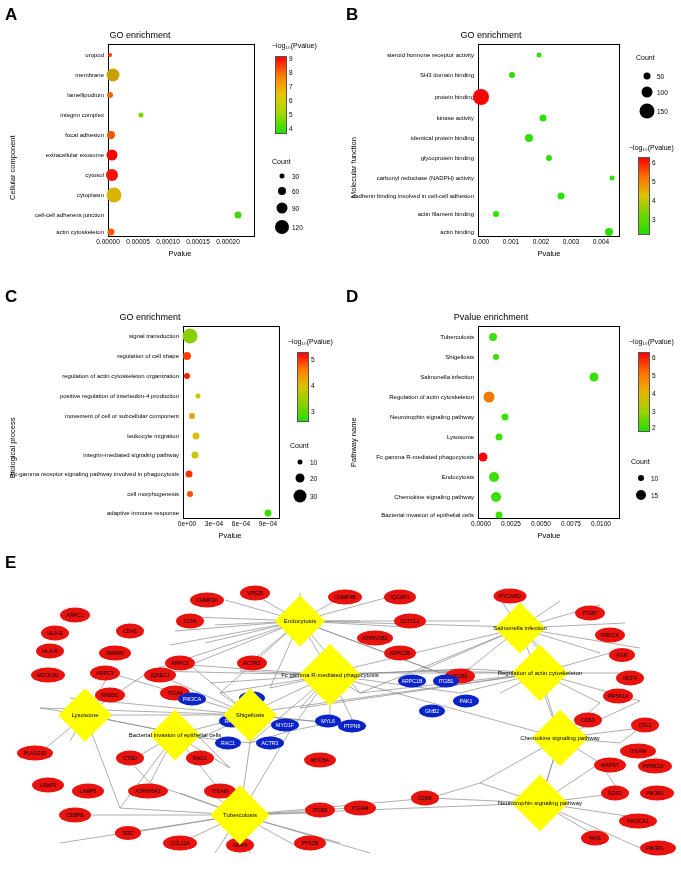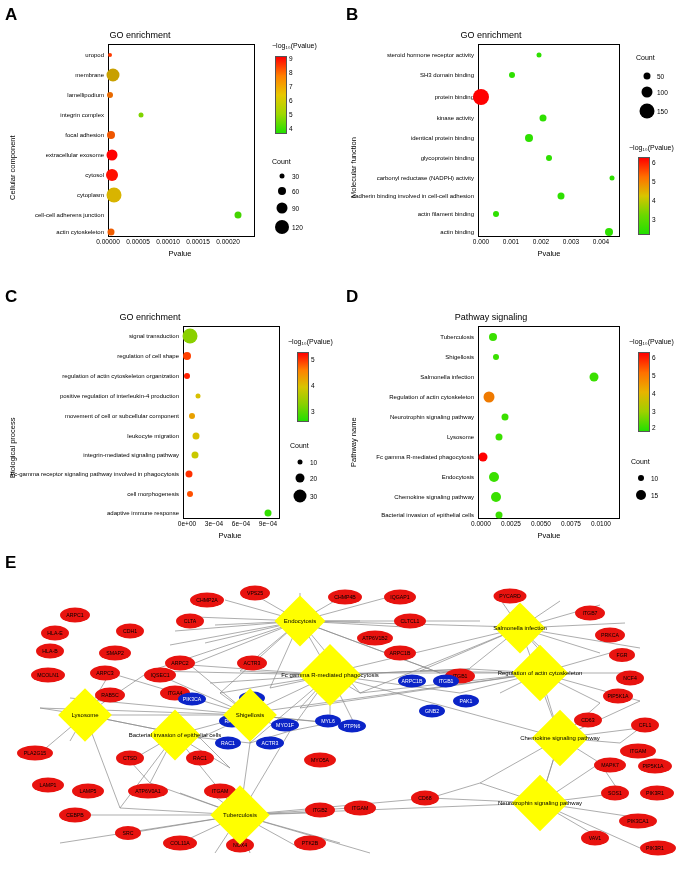--- a/index.html
+++ b/index.html
@@ -177,21 +177,21 @@
   <div class="dot" style="left:300px;top:180px;width:5px;height:5px;background:#000;"></div>
   <div class="legtxt" style="left:310px;top:180px;">10</div>
   <div class="dot" style="left:300px;top:196px;width:9px;height:9px;background:#000;"></div>
   <div class="legtxt" style="left:310px;top:196px;">20</div>
   <div class="dot" style="left:300px;top:214px;width:13px;height:13px;background:#000;"></div>
   <div class="legtxt" style="left:310px;top:214px;">30</div>
 </div>
 
 <div class="panel" style="left:341px;top:282px;width:340px;height:270px;">
   <div class="plabel" style="left:5px;top:5px;">D</div>
-  <div class="title" style="top:30px;left:-20px;">Pathway signaling</div>
+  <div class="title" style="top:30px;left:-20px;">Pvalue enrichment</div>
   <div class="plotbg" style="left:137px;top:44px;width:140px;height:191px;"></div>
 
   <div class="catlab" style="left:0;width:133px;top:55px;">Tuberculosis</div>
   <div class="catlab" style="left:0;width:133px;top:75px;">Shigellosis</div>
   <div class="catlab" style="left:0;width:133px;top:95px;">Salmonella infection</div>
   <div class="catlab" style="left:0;width:133px;top:115px;">Regulation of actin cytoskeleton</div>
   <div class="catlab" style="left:0;width:133px;top:135px;">Neurotrophin signaling pathway</div>
   <div class="catlab" style="left:0;width:133px;top:155px;">Lysosome</div>
   <div class="catlab" style="left:0;width:133px;top:175px;">Fc gamma R-mediated phagocytosis</div>
   <div class="catlab" style="left:0;width:133px;top:195px;">Endocytosis</div>

